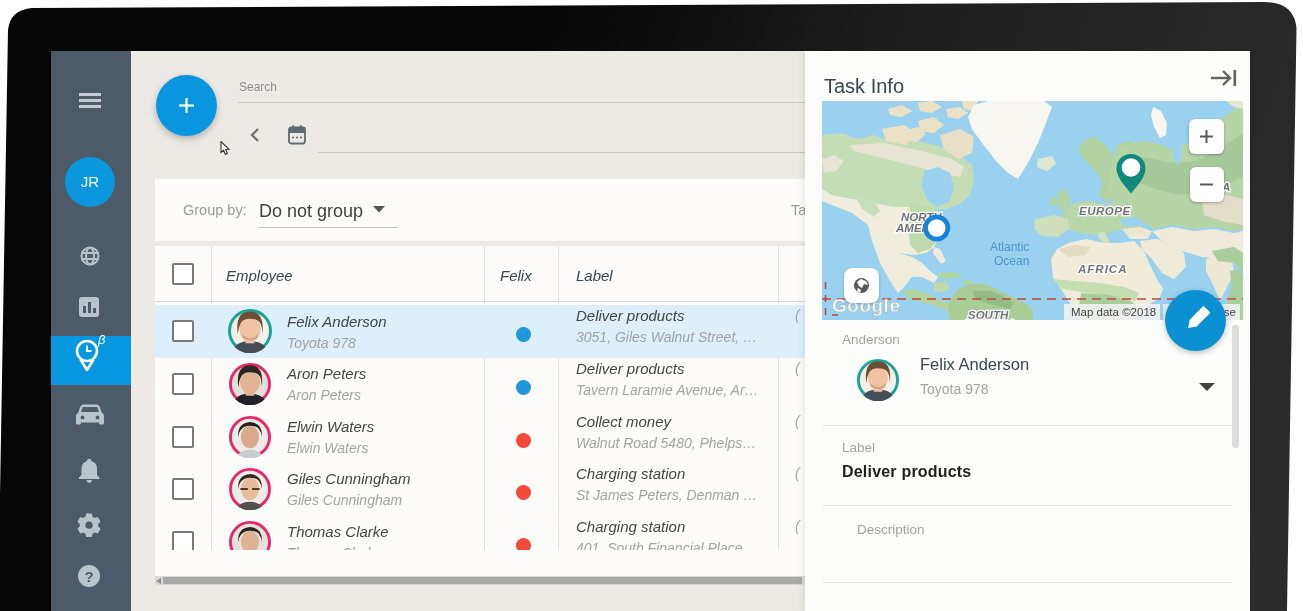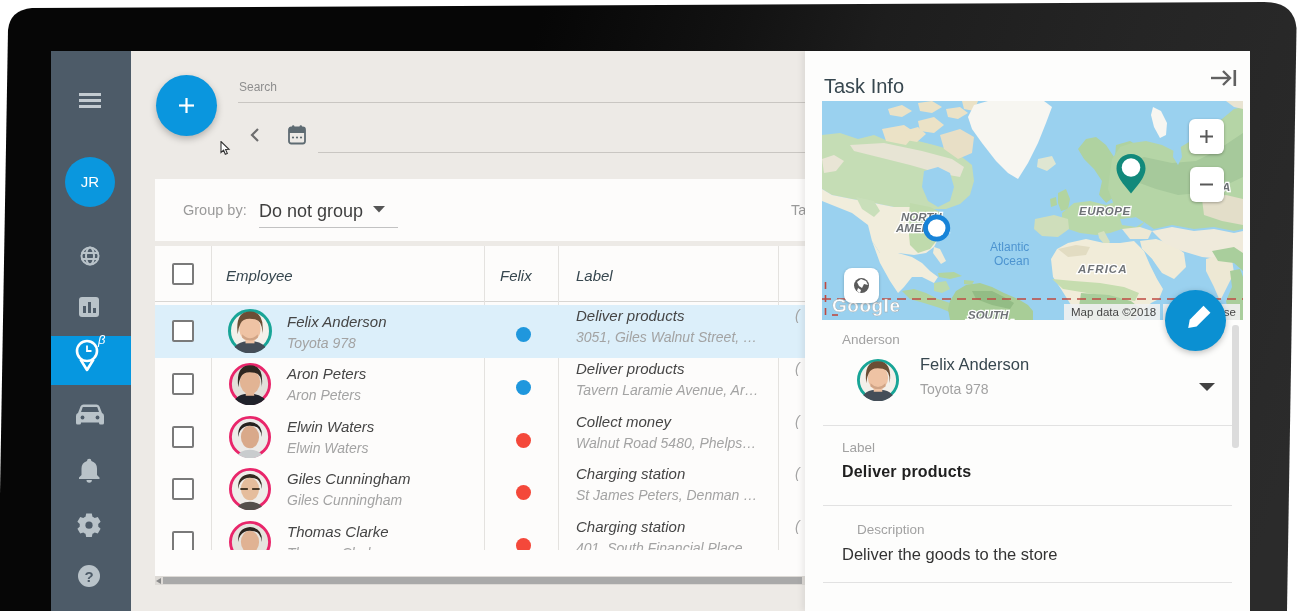--- a/index.html
+++ b/index.html
@@ -446,15 +446,14 @@
   <div class="abs" style="left:869px;top:304px;font-size:16.5px;color:#37474F;">Felix Anderson</div>
   <div class="abs" style="left:869px;top:330px;font-size:14px;color:#A2A2A2;">Toyota 978</div>
   <svg class="abs" style="left:1147px;top:331px" width="18" height="10">
       <path d="M1 1 L9 9 L17 1 Z" fill="#424242"></path>
     </svg>
   <div class="divider" style="top:374px;"></div>
   <div class="abs gray-cap" style="left:791px;top:389px;">Label</div>
   <div class="abs" style="left:791px;top:412px;font-size:16px;color:#1F1F1F;font-weight:bold;letter-spacing:0.2px;">Deliver products</div>
   <div class="divider" style="top:454px;"></div>
   <div class="abs gray-cap" style="left:791px;top:471px;margin-left:15px;">Description</div>
-  <div class="abs" style="left:791px;top:494px;font-size:16.5px;color:#333;">Deliver the goods to the store</div>
   <div class="divider" style="top:531px;"></div>
 </div>
 
 </body></html>

